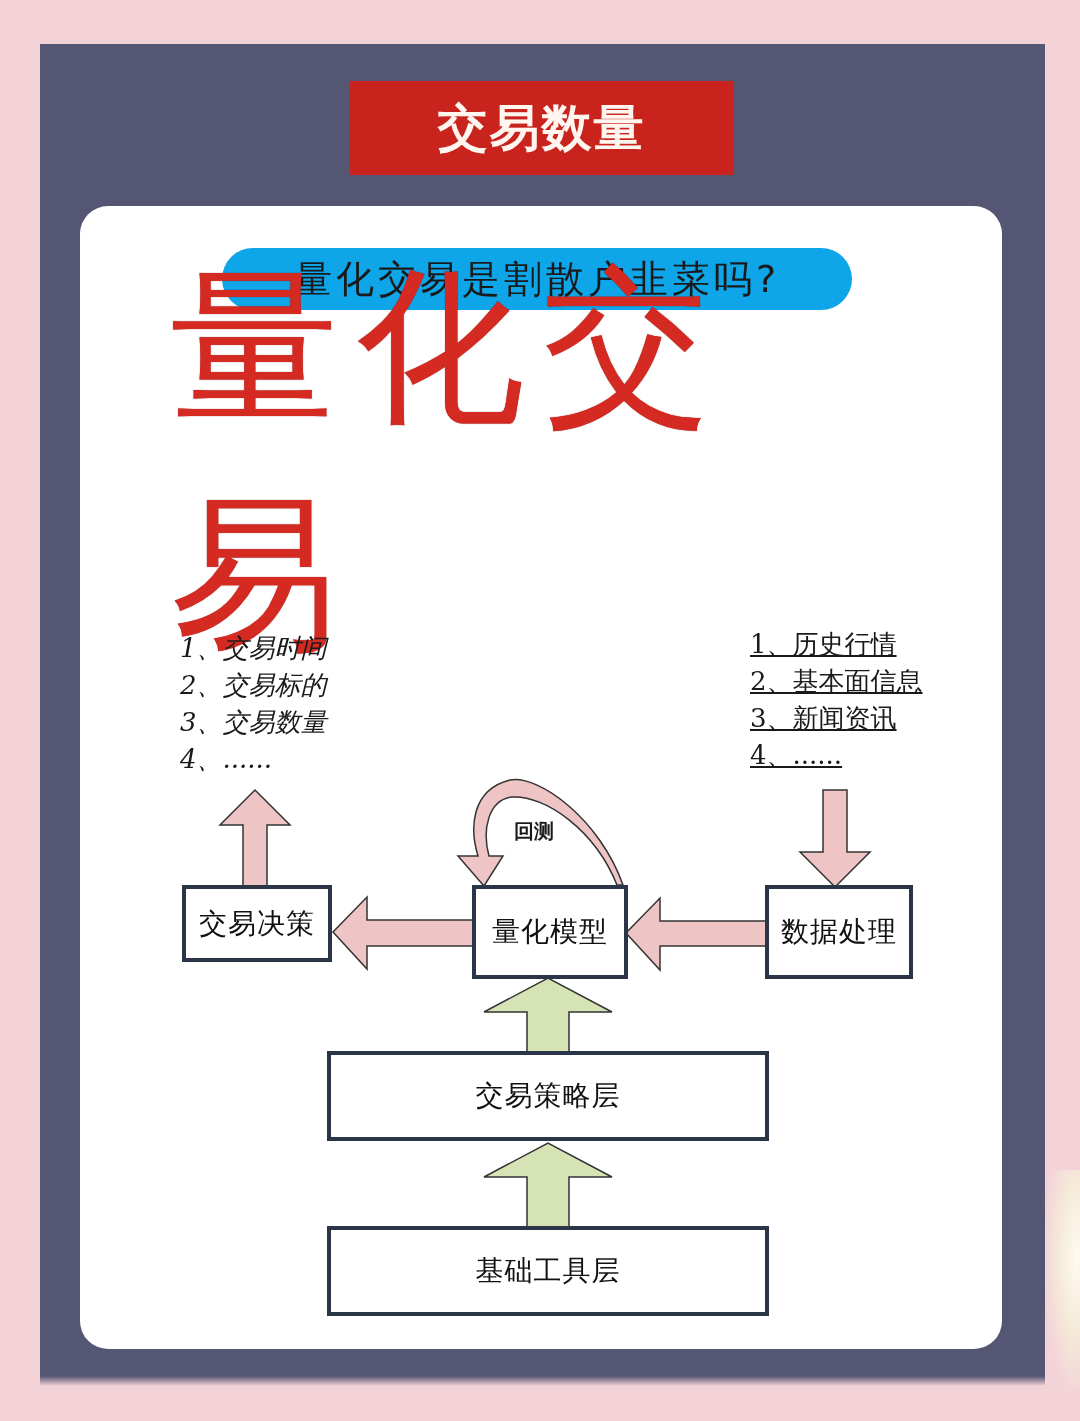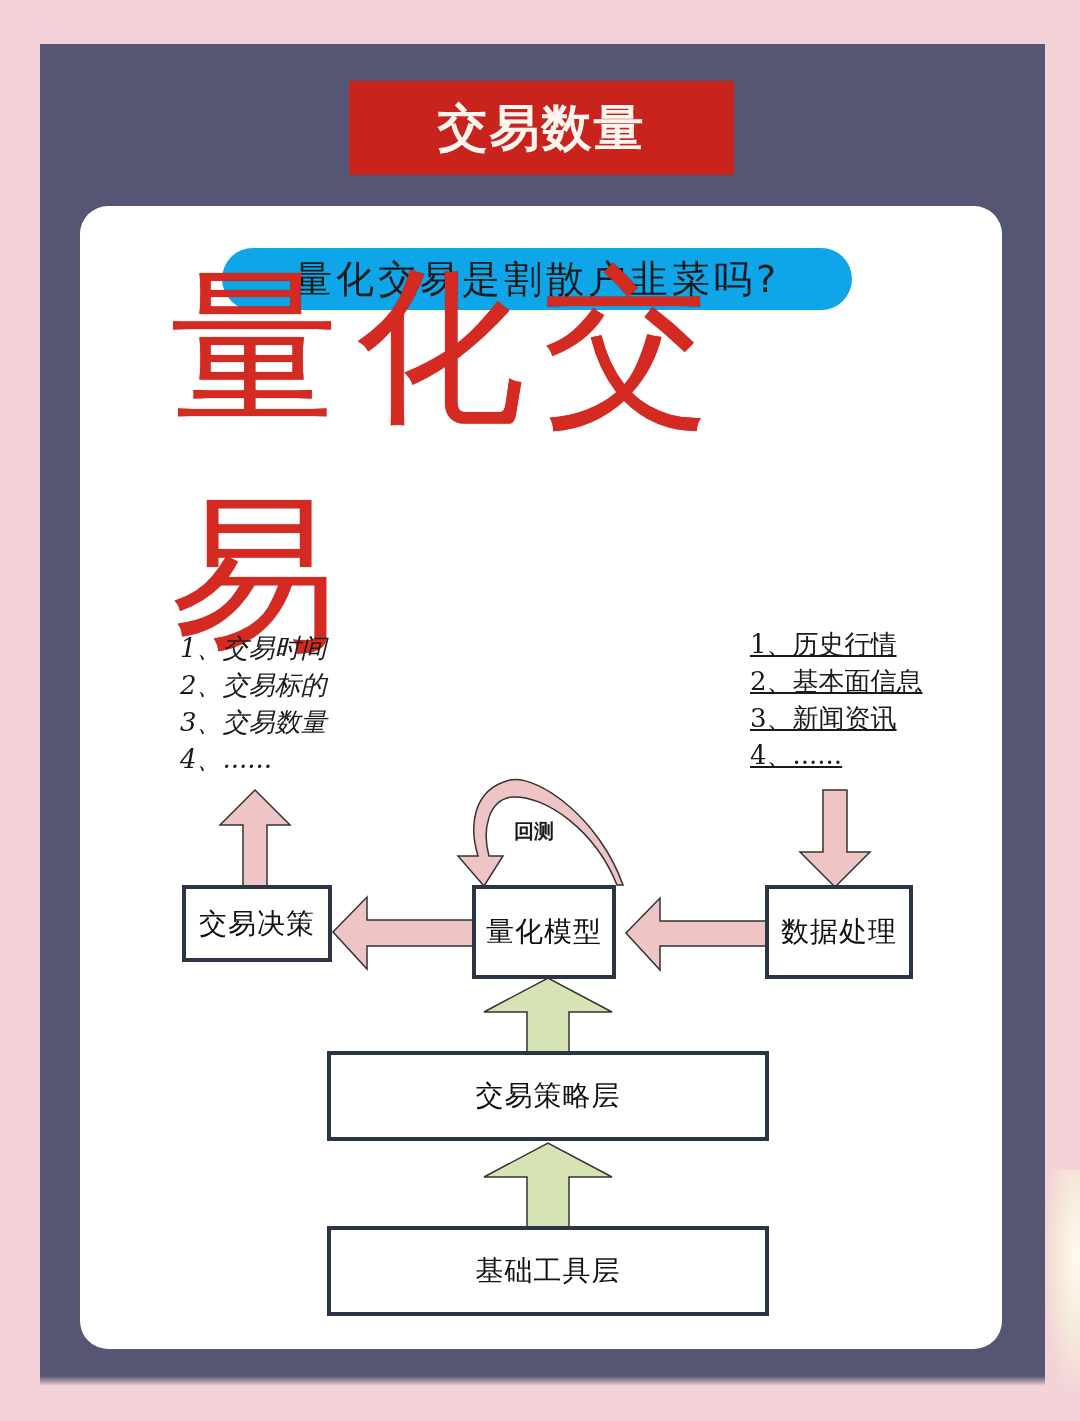--- a/index.html
+++ b/index.html
@@ -50,21 +50,21 @@
   .list .row { white-space: nowrap; }
   .list-left { left: 180px; top: 630px; font-style: italic; }
   .list-right { left: 750px; top: 626px; text-decoration: underline; }
 
   .box {
     position: absolute; background: #fff; border: 4px solid #2a3548;
     box-sizing: border-box; display: flex; align-items: center; justify-content: center;
   }
   .box span { font-family: "DejaVu Serif", serif; font-size: 28px; color: #111; letter-spacing: 1px; }
   .box-decision { left: 182px; top: 885px; width: 150px; height: 77px; }
-  .box-model { left: 472px; top: 885px; width: 144px; height: 94px; }
+  .box-model { left: 472px; top: 885px; width: 156px; height: 94px; }
   .box-data { left: 765px; top: 885px; width: 148px; height: 94px; }
   .box-strategy { left: 327px; top: 1051px; width: 442px; height: 90px; }
   .box-tools { left: 327px; top: 1226px; width: 442px; height: 90px; }
 
   svg.arrows { position: absolute; left: 0; top: 0; }
   .backtest-label {
     position: absolute; left: 514px; top: 818px; font-family: "DejaVu Serif", serif;
     font-size: 20px; color: #1a1a1a; font-weight: bold;
   }
   .flower {

